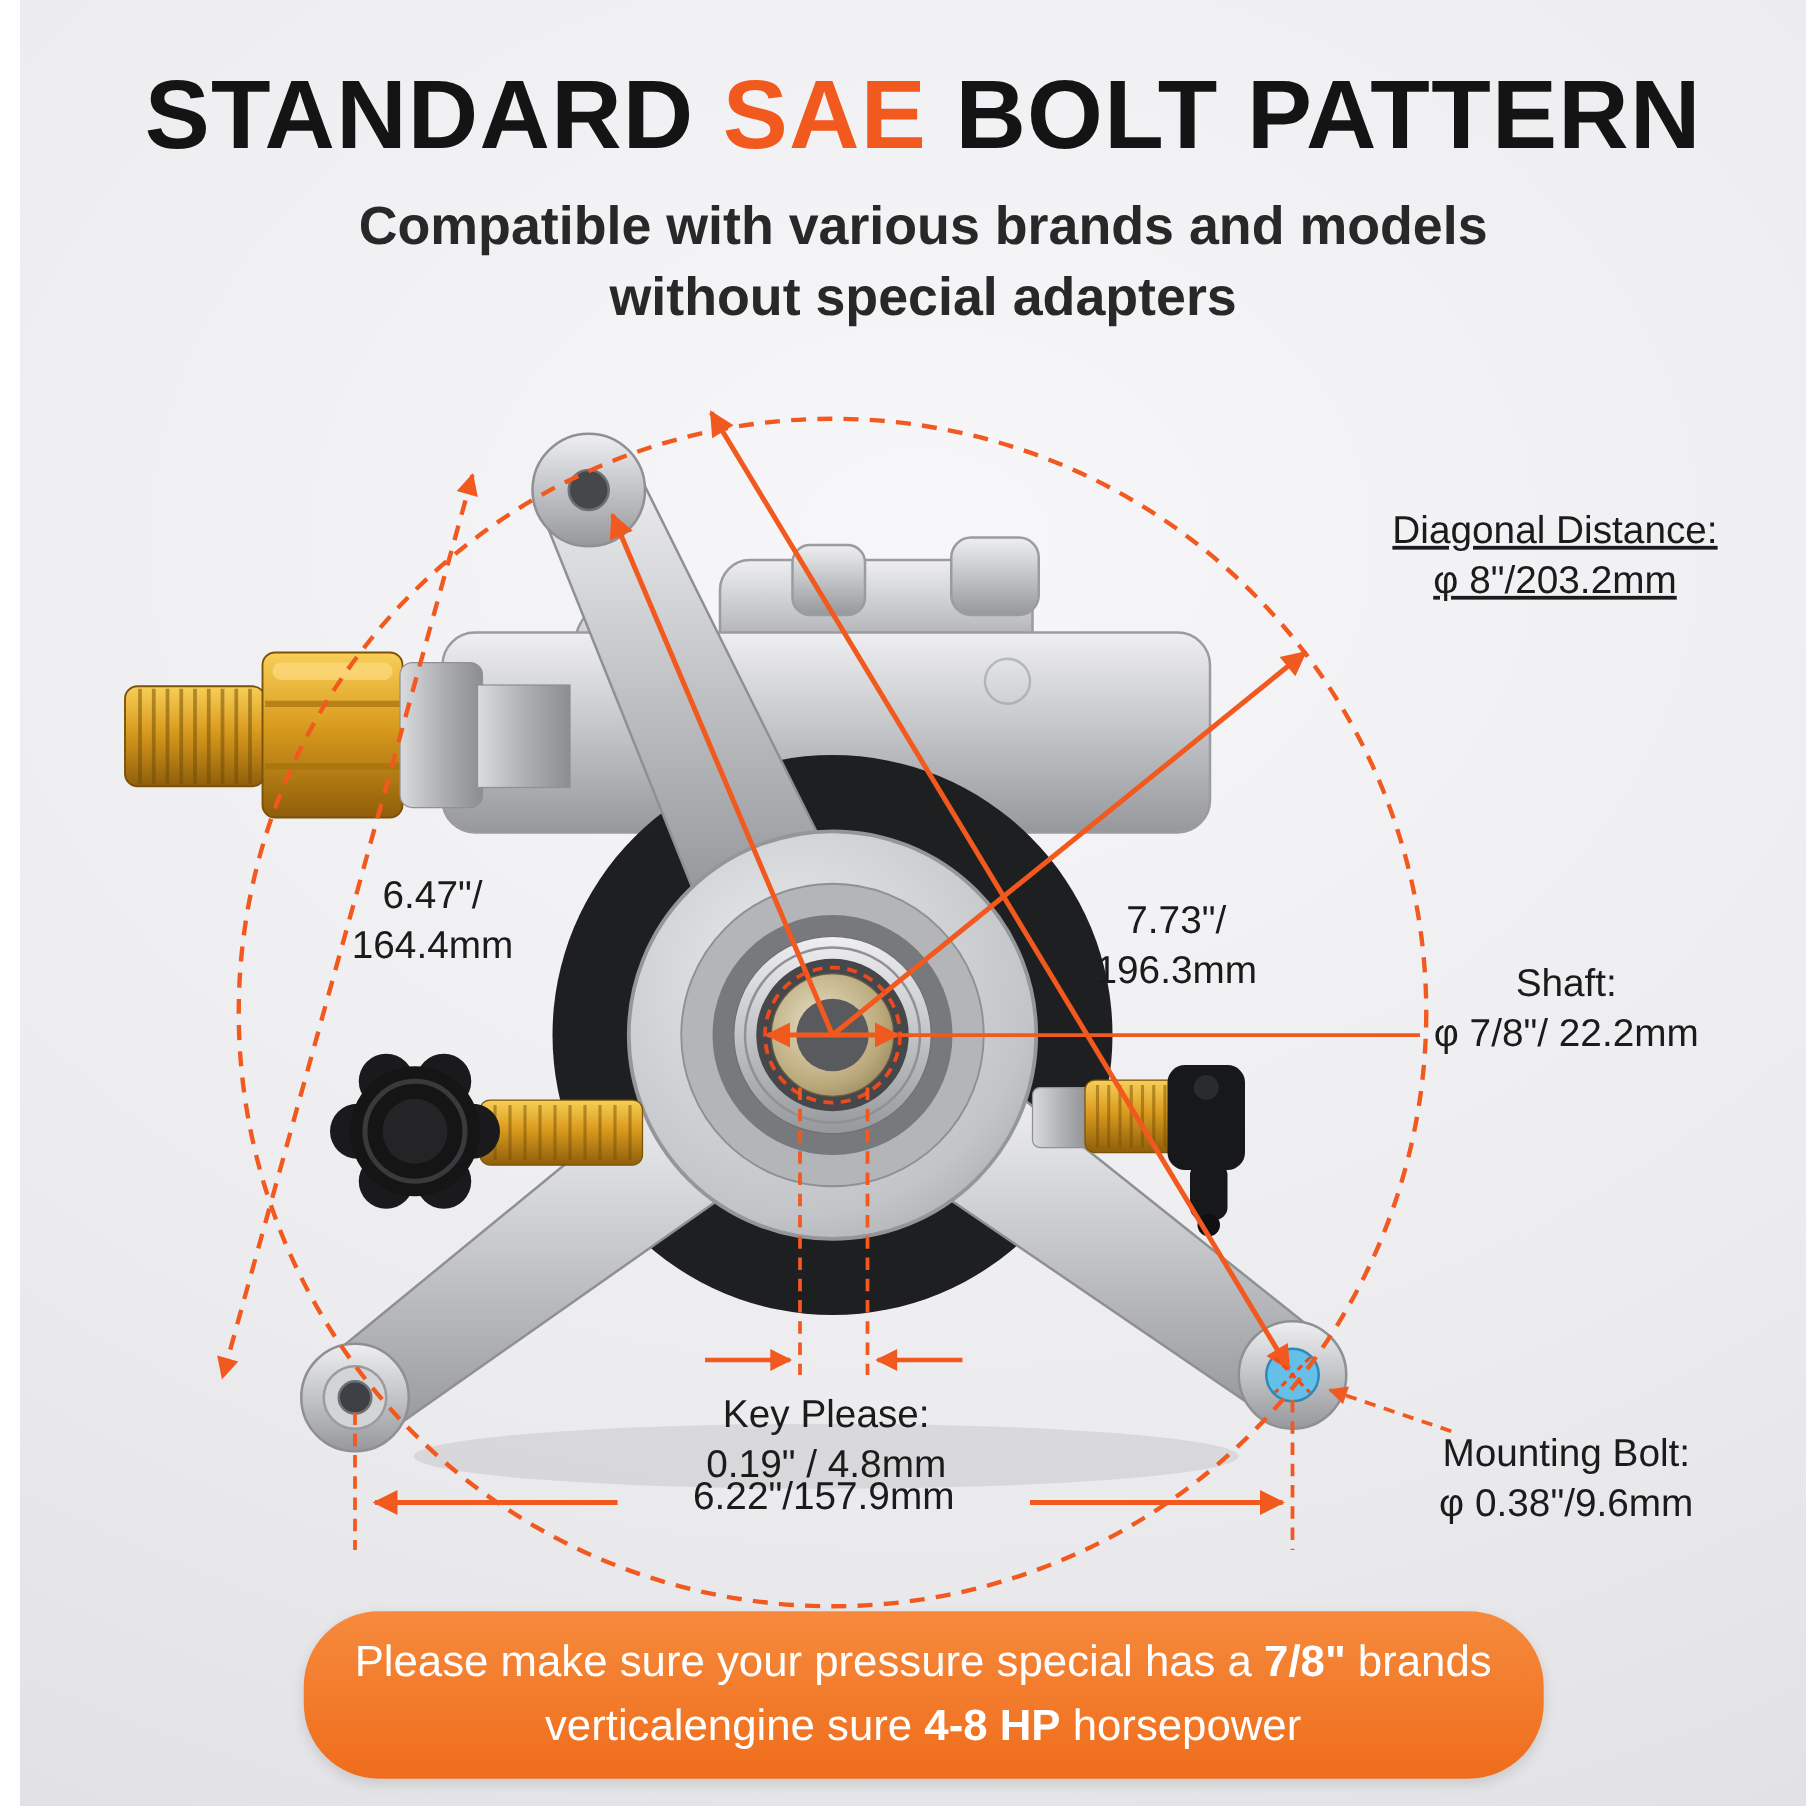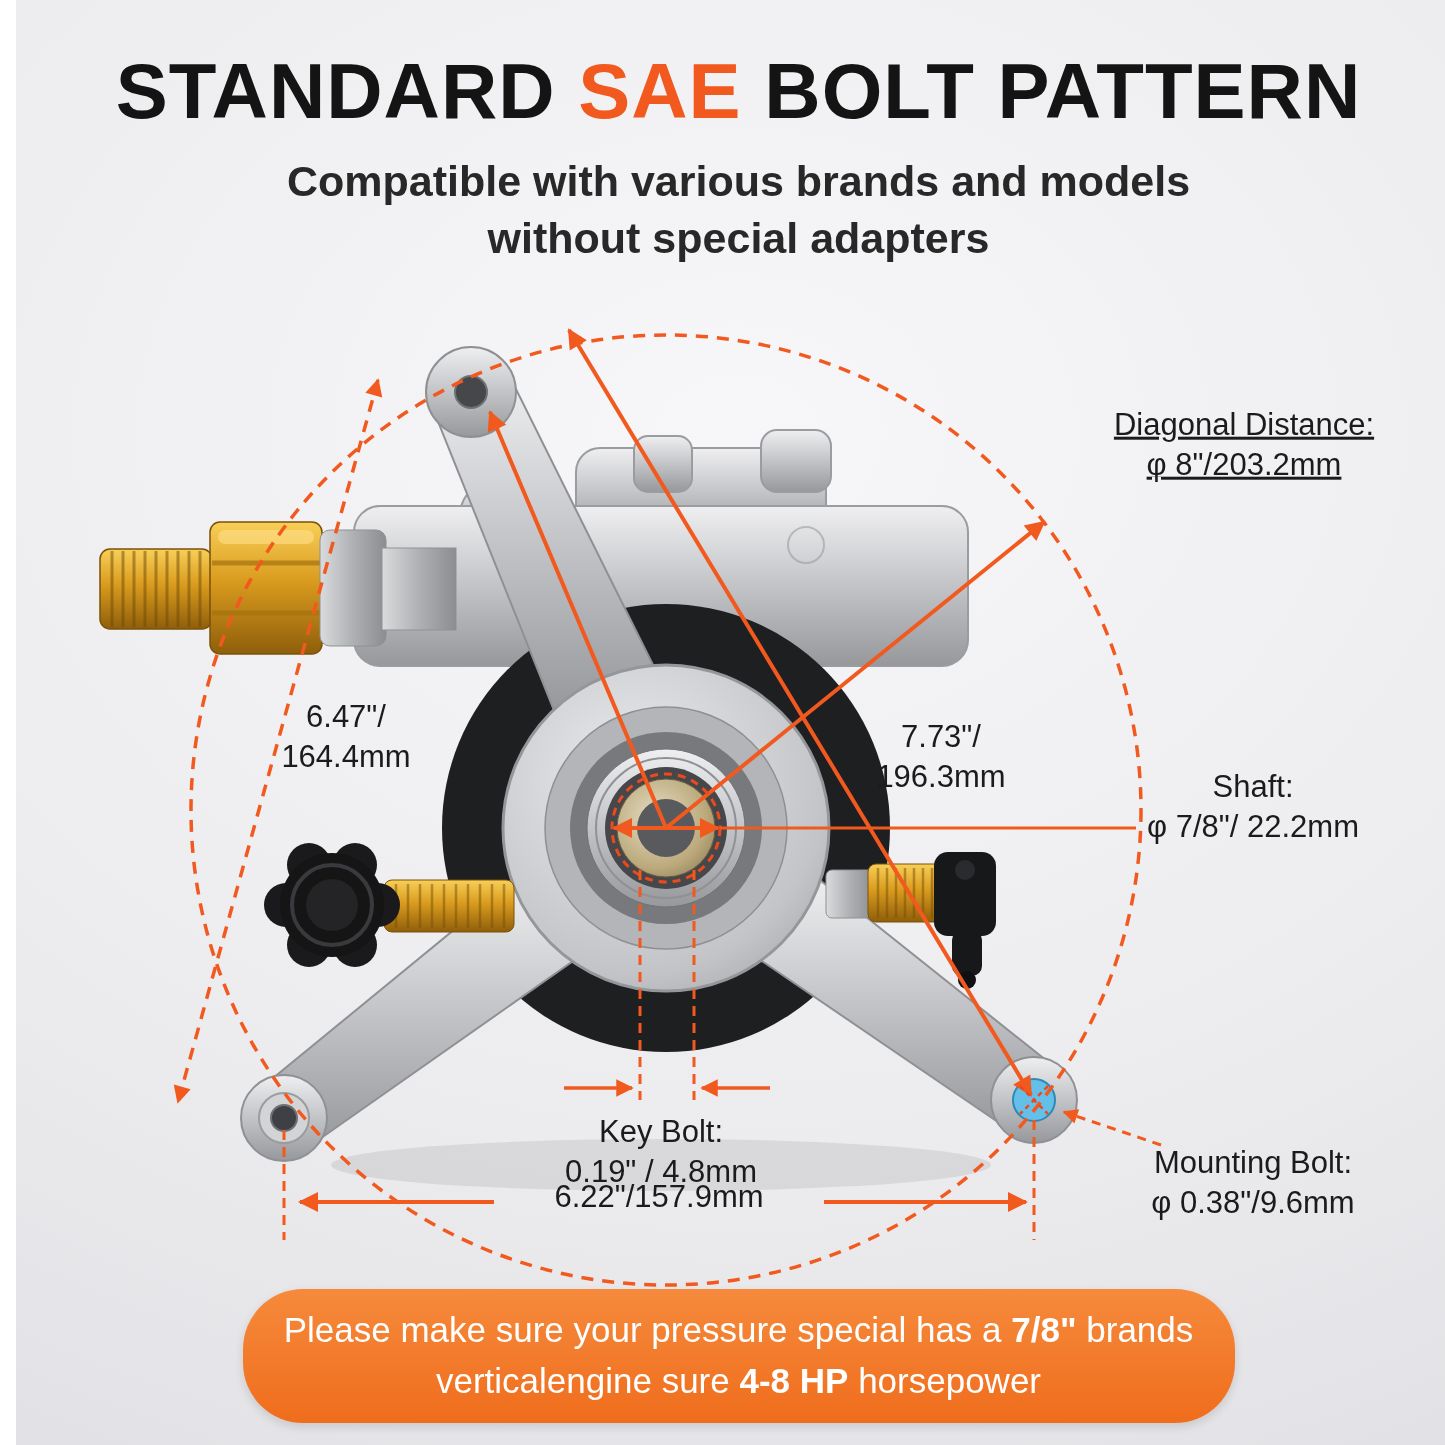--- a/index.html
+++ b/index.html
@@ -176,21 +176,21 @@
     <div>7.73"/</div>
     <div>196.3mm</div>
   </div>
 
   <div class="ann" style="left:1237px; top:807px;">
     <div>Shaft:</div>
     <div>φ 7/8"/ 22.2mm</div>
   </div>
 
   <div class="ann" style="left:645px; top:1152px;">
-    <div>Key Bolt:</div>
+    <div>Key Please:</div>
     <div>0.19" / 4.8mm</div>
   </div>
 
   <div class="ann" style="left:1237px; top:1183px;">
     <div>Mounting Bolt:</div>
     <div>φ 0.38"/9.6mm</div>
   </div>
 
   <div class="ann" style="left:643px; top:1197px;">
     <div>6.22"/157.9mm</div>

